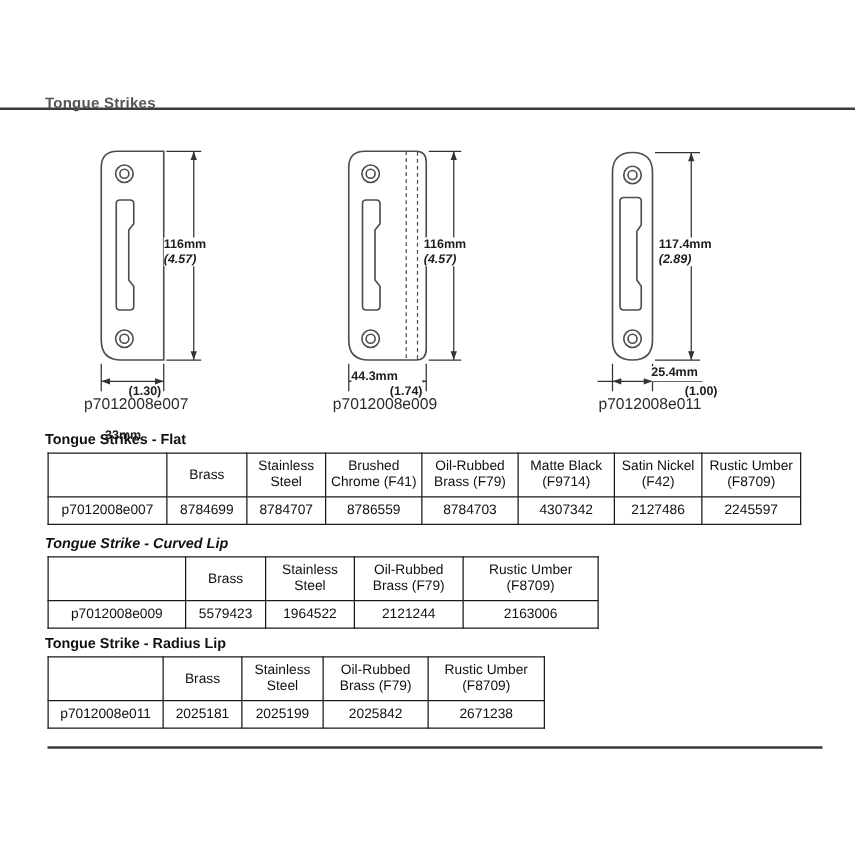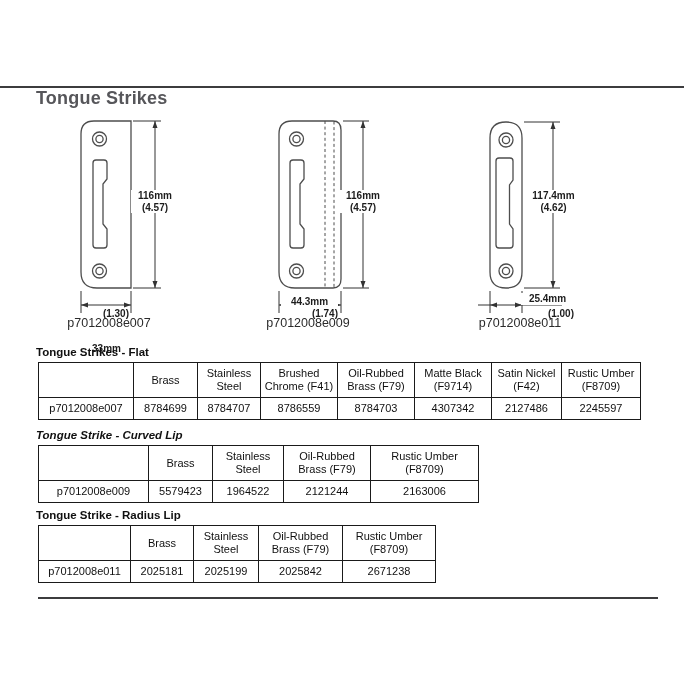--- a/index.html
+++ b/index.html
@@ -2,28 +2,28 @@
 <html><head>
 <meta charset="utf-8">
 <style>
   html,body { margin:0; padding:0; background:#fff; }
   .page { position:relative; width:684px; height:683px; background:#ffffff;
           font-family:"Liberation Sans", sans-serif; overflow:hidden; }
 
   .rule-top    { position:absolute; left:0;  top:86px;  width:684px; height:2px; background:#3c3c3e; }
   .rule-bottom { position:absolute; left:38px; top:597px; width:620px; height:2px; background:#3c3c3e; }
 
-  .heading { position:absolute; left:36px; top:88px; font-size:18px; font-weight:bold;
+  .heading { position:absolute; left:36px; top:75px; font-size:12px; font-weight:bold;
              color:#56565a; letter-spacing:0.2px; }
 
   svg.lineart { position:absolute; left:0; top:0; width:684px; height:683px; }
 
-  .dim { position:absolute; text-align:center; font-weight:bold; font-size:10px;
+  .dim { position:absolute; text-align:left; font-weight:bold; font-size:10px;
          line-height:11.5px; color:#1c1c1c; background:#ffffff; }
-  .dim .in { display:block; }
+  .dim .in { display:block;font-style:italic; }
   .dim-below { position:absolute; text-align:right; font-weight:bold; font-size:10px;
                line-height:11px; color:#1c1c1c; }
   .partlabel { position:absolute; text-align:center; font-size:12.5px; color:#2b2b2b; }
 
   .tbl-title { position:absolute; font-size:11.5px; font-weight:bold; color:#101010; }
   table.spec { position:absolute; border-collapse:collapse; table-layout:fixed;
                font-size:11px; color:#101010; background:#fff; border:1.5px solid #1a1a1a; }
   table.spec th, table.spec td { border:1px solid #1a1a1a; text-align:center;
                vertical-align:middle; padding:1px 2px; font-weight:normal; line-height:13px; }
   table.spec th { height:32px; }
@@ -116,21 +116,21 @@
   <div class="dim" style="left:339px; top:190px; width:48px;">
     <span>116mm</span>
     <span class="in">(4.57)</span>
   </div>
   <div class="dim" style="left:281px; top:296px; width:57px;">44.3mm</div>
   <div class="dim-below" style="left:281px; top:308px; width:57px;">(1.74)</div>
   <div class="partlabel" style="left:258px; top:316px; width:100px;">p7012008e009</div>
 
   <div class="dim" style="left:527px; top:190px; width:53px;">
     <span>117.4mm</span>
-    <span class="in">(4.62)</span>
+    <span class="in">(2.89)</span>
   </div>
   <div class="dim" style="left:521px; top:293px; width:53px;">25.4mm</div>
   <div class="dim-below" style="left:521px; top:308px; width:53px;">(1.00)</div>
   <div class="partlabel" style="left:468px; top:316px; width:104px;">p7012008e011</div>
 
   <div class="tbl-title" style="left:36px; top:346px;">Tongue Strikes - Flat</div>
   <table class="spec" style="left:38px; top:362px; width:602px;">
     <colgroup>
       <col style="width:95px">
         <col style="width:64px">

